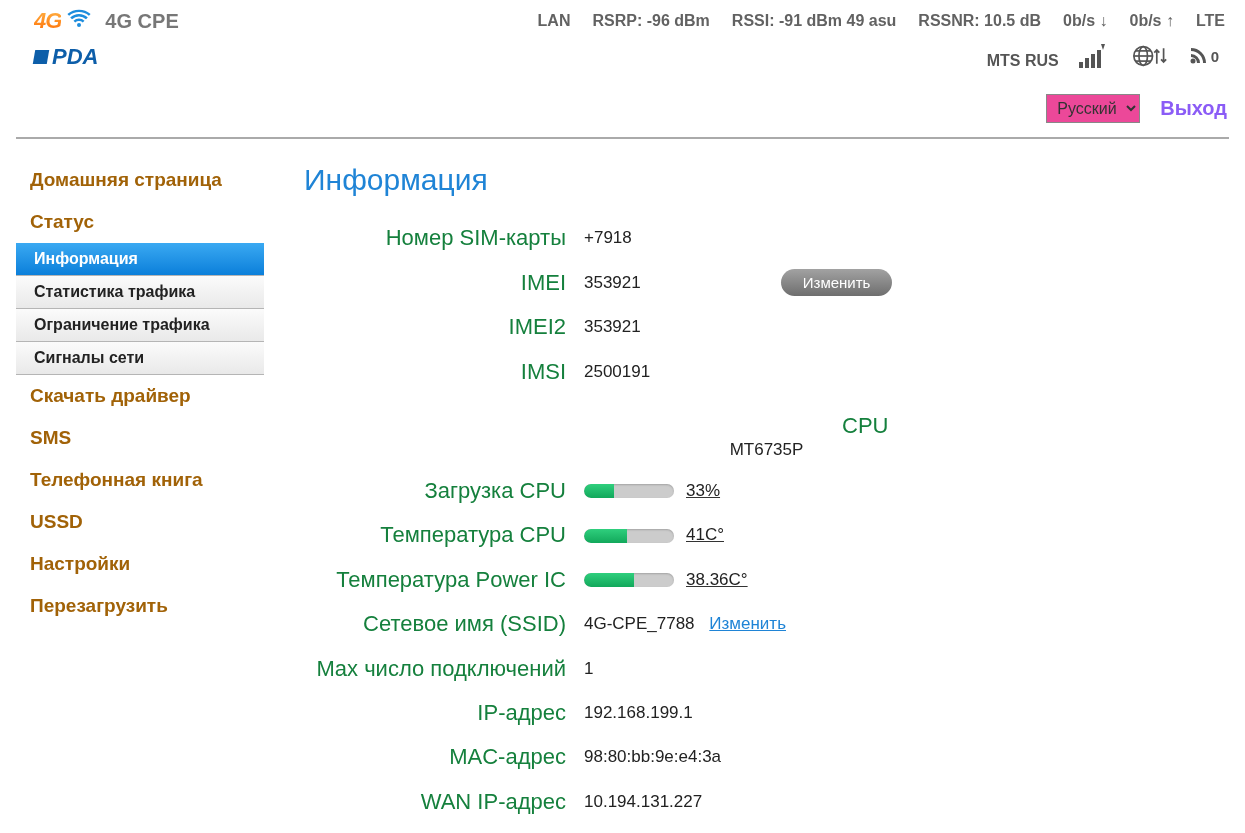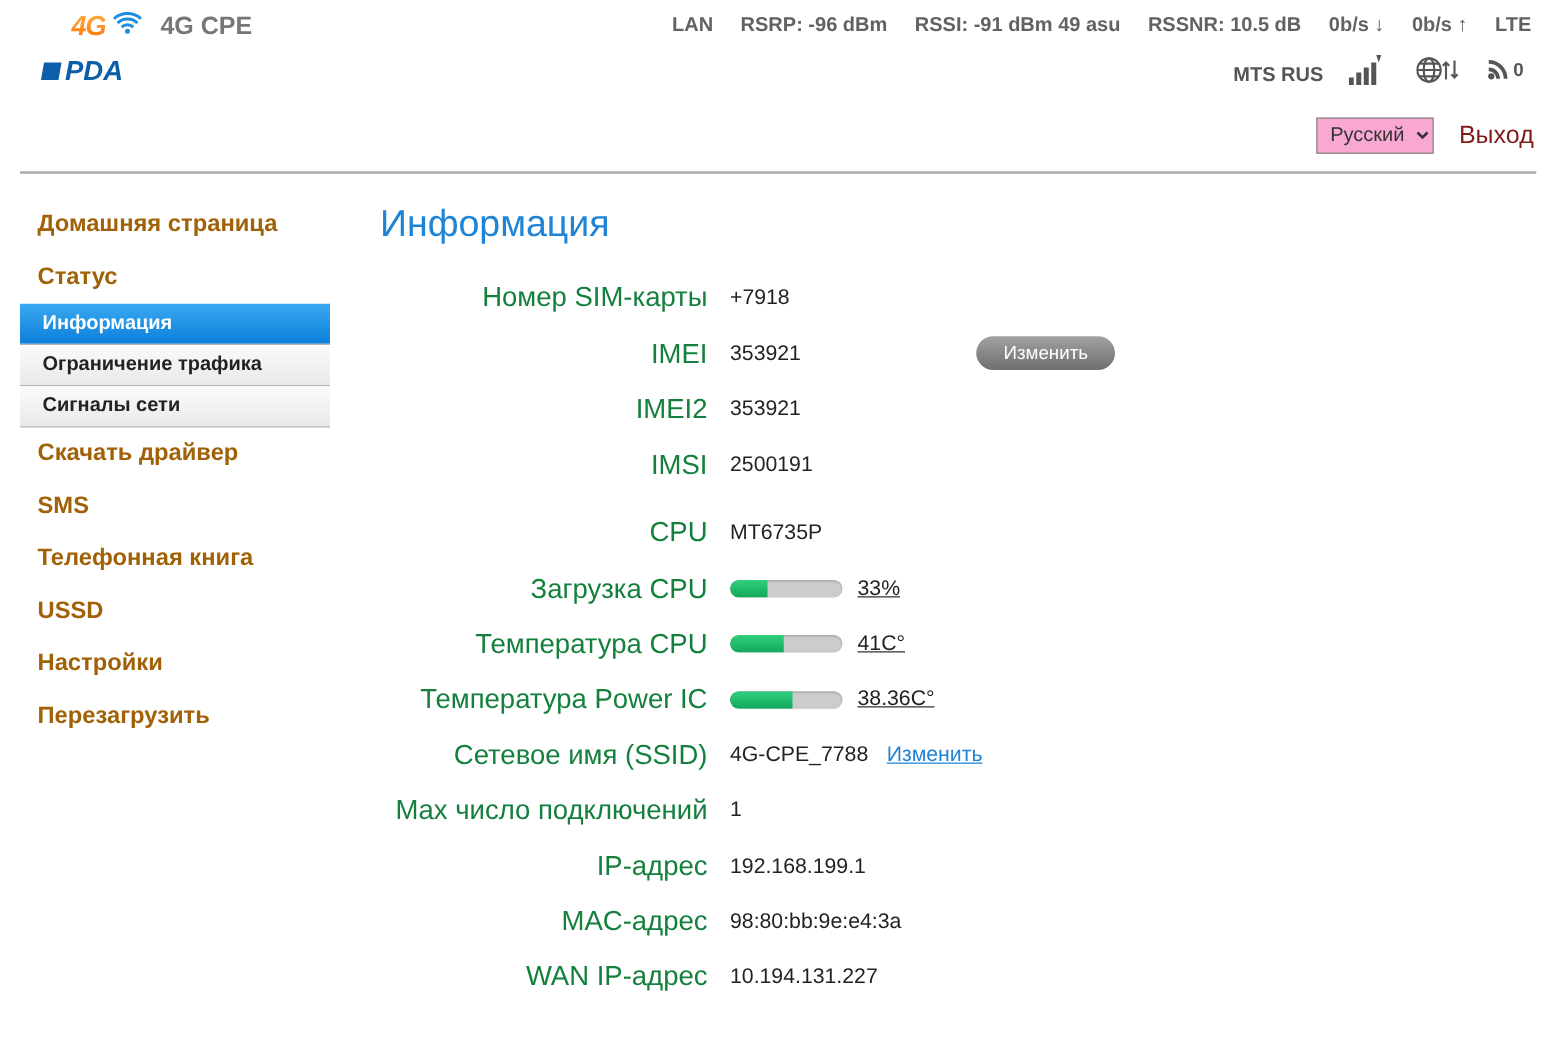--- a/index.html
+++ b/index.html
@@ -22,21 +22,20 @@
   .logo-4g {
     font-weight: 900;
     font-style: italic;
     font-size: 22px;
     background: linear-gradient(#ffb648, #ff6a00);
     -webkit-background-clip: text;
     background-clip: text;
     color: transparent;
     margin-right: 6px;
     letter-spacing: -1px;
-    margin-left: 23px;
   }
   .wifi-ic { color:#1677d2; font-size: 24px; margin-right: 14px; line-height: 1;}
   .device-name { color:#777; font-size:20px; font-weight:600; margin-right:auto; }
   .stat { margin-left: 22px; white-space: nowrap; }
   .top-row-2 {
     display: flex;
     align-items: flex-end;
     justify-content: flex-end;
     padding: 4px 26px 6px 34px;
     gap: 20px;
@@ -44,23 +43,23 @@
   .pda-logo { margin-right:auto; display:flex; align-items:center; gap:2px; font-weight:900; font-style:italic; font-size:22px; color:#0d5ea9;}
   .pda-sq { width:14px; height:14px; background:#0d5ea9; display:inline-block; transform:skewX(-10deg); margin-right:2px;}
   .carrier { font-weight:bold; color:#555; font-size:16px; }
   .hdr-icon { width:34px; height:28px; display:flex; align-items:center; justify-content:center; }
   .hdr-icon svg { fill:#555; }
   .top-row-3 {
     display:flex; justify-content:flex-end; align-items:center;
     padding: 18px 18px 14px 18px; gap:20px;
   }
   .lang-select {
-    border:1px solid #888; padding:4px 6px; font-size:16px; color:#333; background:#f9a8d4;
-  }
-  .logout-link { color:#7f1d1d; font-size:20px; font-weight:400; text-decoration:none; cursor:pointer;}
+    border:1px solid #888; padding:4px 6px; font-size:16px; color:#333; background:#ec4899;
+  }
+  .logout-link { color:#8b5cf6; font-size:20px; font-weight:700; text-decoration:none; cursor:pointer;}
   hr.sep { border:none; border-top:2px solid #aaa; margin:0 16px;}
   
   .layout { display:flex; padding:20px 16px 30px 16px; }
   .sidebar { width:248px; flex-shrink:0; }
   .main { flex:1; padding-left:40px; }
   
   .nav-item {
     padding:10px 14px; font-size:19px; font-weight:bold; color:#a16207; cursor:pointer;
   }
   .sub-list { }
@@ -158,20 +157,21 @@
   <a class="logout-link">Выход</a>
 </div>
 <hr class="sep">
 
 <div class="layout">
   <div class="sidebar">
     <div class="nav-item">Домашняя страница</div>
     <div class="nav-item">Статус</div>
     <div class="sub-list">
       <div class="sub-item active">Информация</div>
+      <div class="sub-item">Статистика трафика</div>
       <div class="sub-item">Ограничение трафика</div>
       <div class="sub-item">Сигналы сети</div>
     </div>
     <div class="nav-item">Скачать драйвер</div>
     <div class="nav-item">SMS</div>
     <div class="nav-item">Телефонная книга</div>
     <div class="nav-item">USSD</div>
     <div class="nav-item">Настройки</div>
     <div class="nav-item">Перезагрузить</div>
   </div>
@@ -193,21 +193,21 @@
     <div class="info-row">
       <div class="info-label">IMEI2</div>
       <div class="info-value">353921</div>
     </div>
 
     <div class="info-row">
       <div class="info-label">IMSI</div>
       <div class="info-value">2500191</div>
     </div>
 
-    <div class="info-row" style="margin-top:28px;">
+    <div class="info-row" style="margin-top:28px;flex-direction:column;">
       <div class="info-label">CPU</div>
       <div class="info-value">MT6735P</div>
     </div>
 
     <div class="info-row">
       <div class="info-label">Загрузка CPU</div>
       <div class="val-with-bar">
         <div class="prog">
             <div class="prog-fill" style="width:33%"></div>
           </div>

